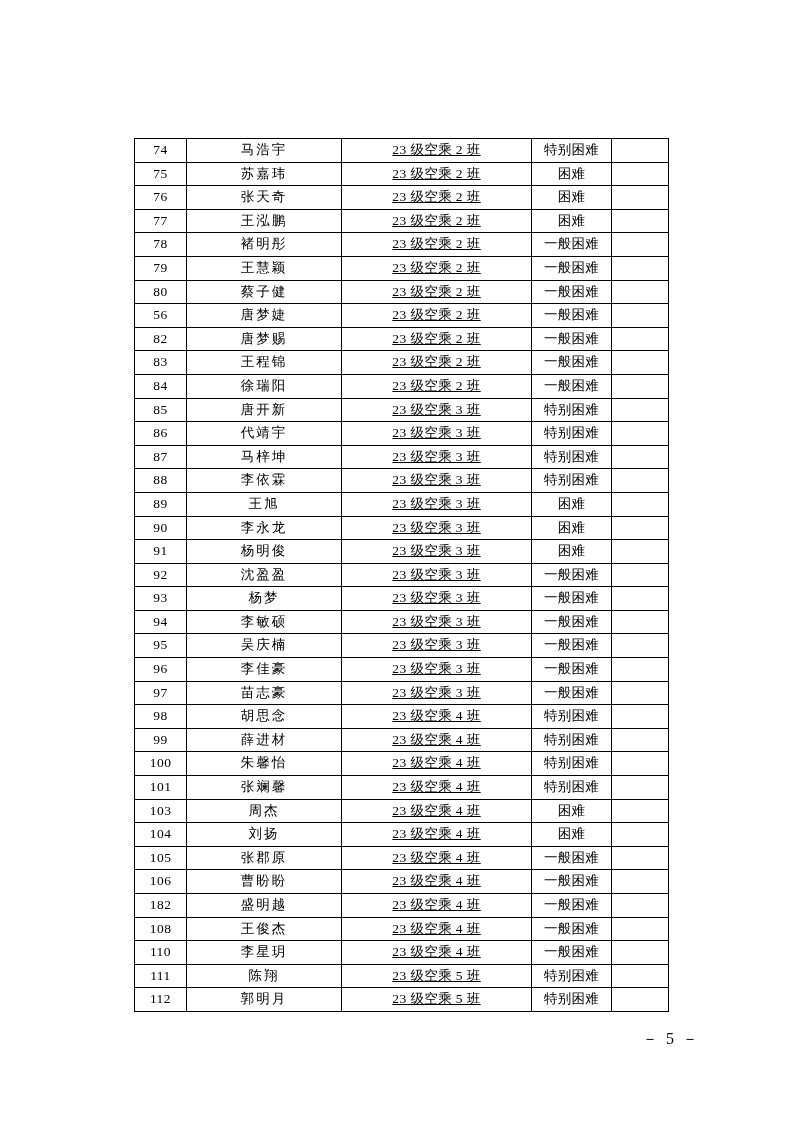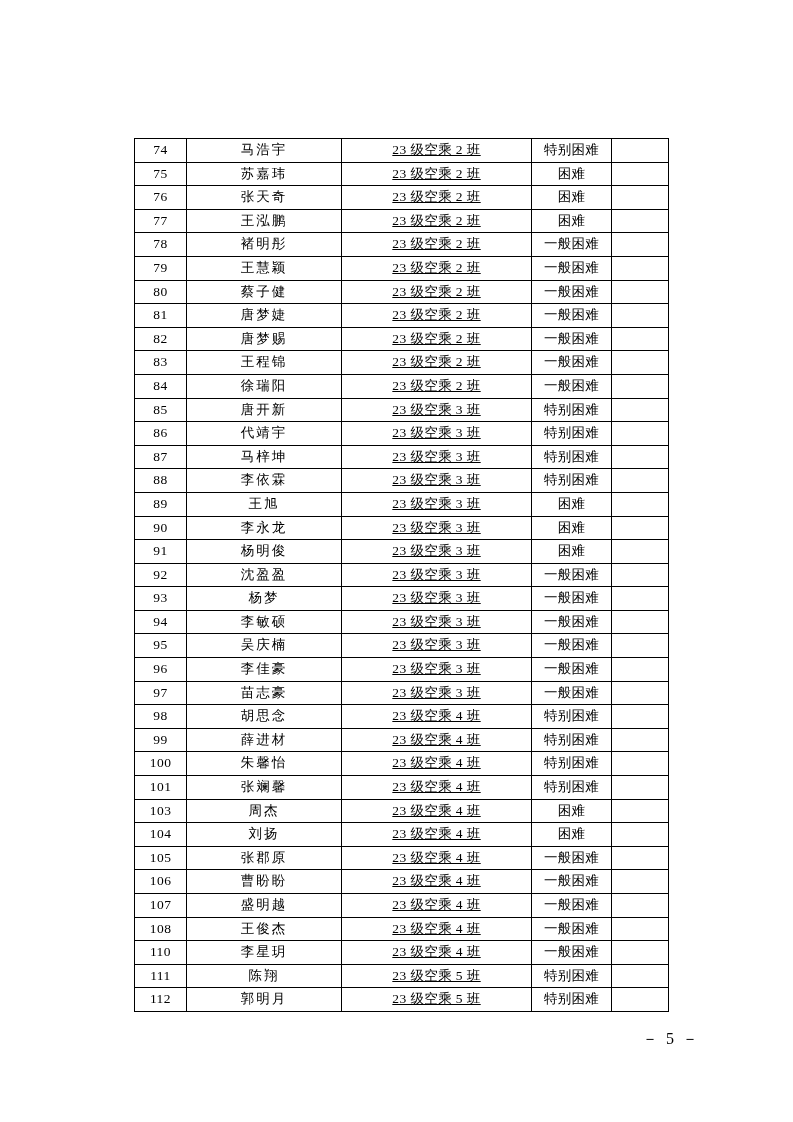--- a/index.html
+++ b/index.html
@@ -141,21 +141,21 @@
             <td class="cell-blank"></td>
           </tr>
           <tr>
             <td class="cell-no">80</td>
             <td class="cell-name">蔡子健</td>
             <td class="cell-class">23 级空乘 2 班</td>
             <td class="cell-level">一般困难</td>
             <td class="cell-blank"></td>
           </tr>
           <tr>
-            <td class="cell-no">81</td>
+            <td class="cell-no">56</td>
             <td class="cell-name">唐梦婕</td>
             <td class="cell-class">23 级空乘 2 班</td>
             <td class="cell-level">一般困难</td>
             <td class="cell-blank"></td>
           </tr>
           <tr>
             <td class="cell-no">82</td>
             <td class="cell-name">唐梦赐</td>
             <td class="cell-class">23 级空乘 2 班</td>
             <td class="cell-level">一般困难</td>
@@ -316,21 +316,21 @@
             <td class="cell-blank"></td>
           </tr>
           <tr>
             <td class="cell-no">106</td>
             <td class="cell-name">曹盼盼</td>
             <td class="cell-class">23 级空乘 4 班</td>
             <td class="cell-level">一般困难</td>
             <td class="cell-blank"></td>
           </tr>
           <tr>
-            <td class="cell-no">107</td>
+            <td class="cell-no">182</td>
             <td class="cell-name">盛明越</td>
             <td class="cell-class">23 级空乘 4 班</td>
             <td class="cell-level">一般困难</td>
             <td class="cell-blank"></td>
           </tr>
           <tr>
             <td class="cell-no">108</td>
             <td class="cell-name">王俊杰</td>
             <td class="cell-class">23 级空乘 4 班</td>
             <td class="cell-level">一般困难</td>

